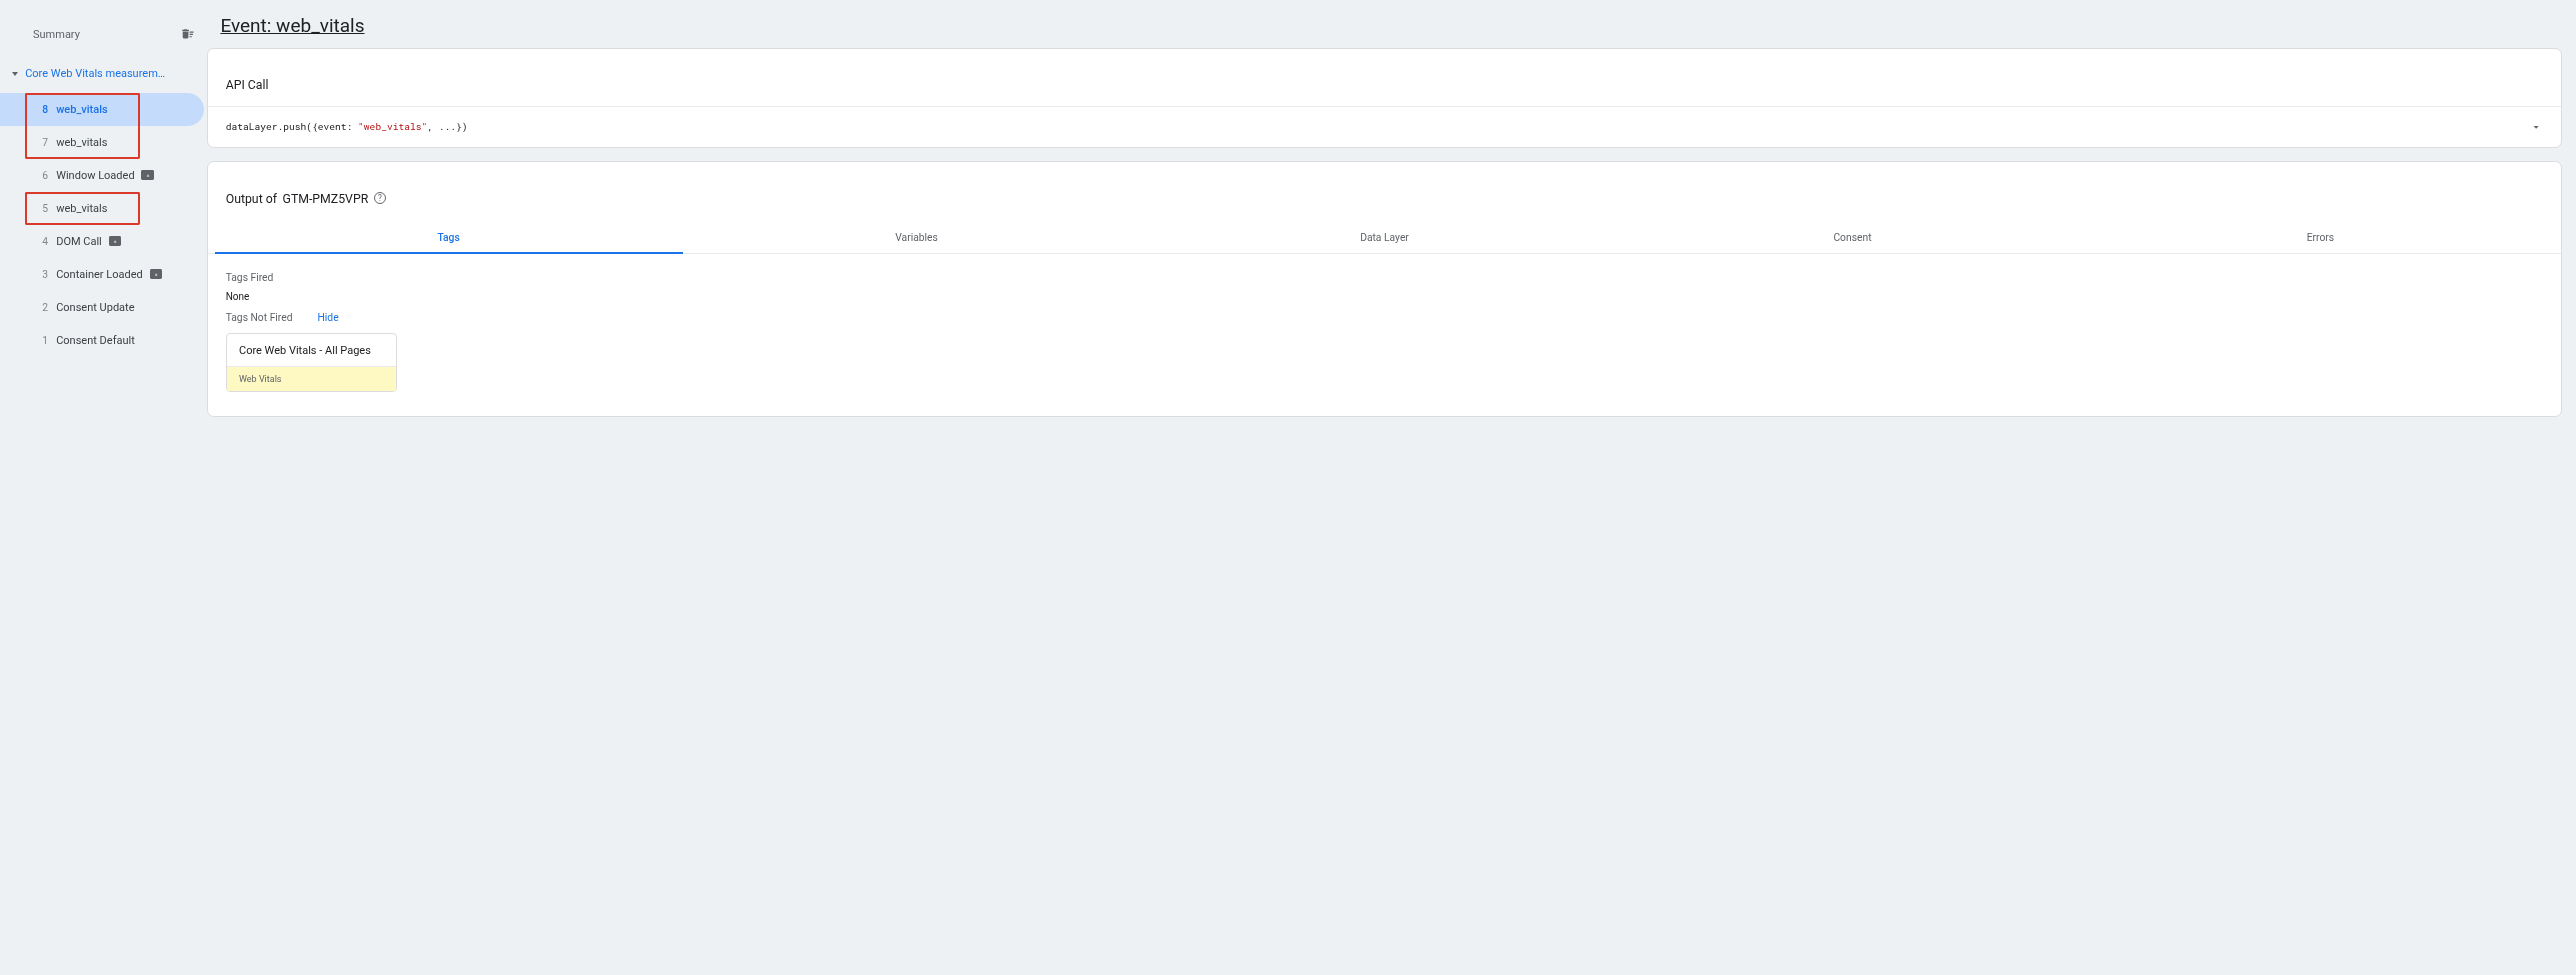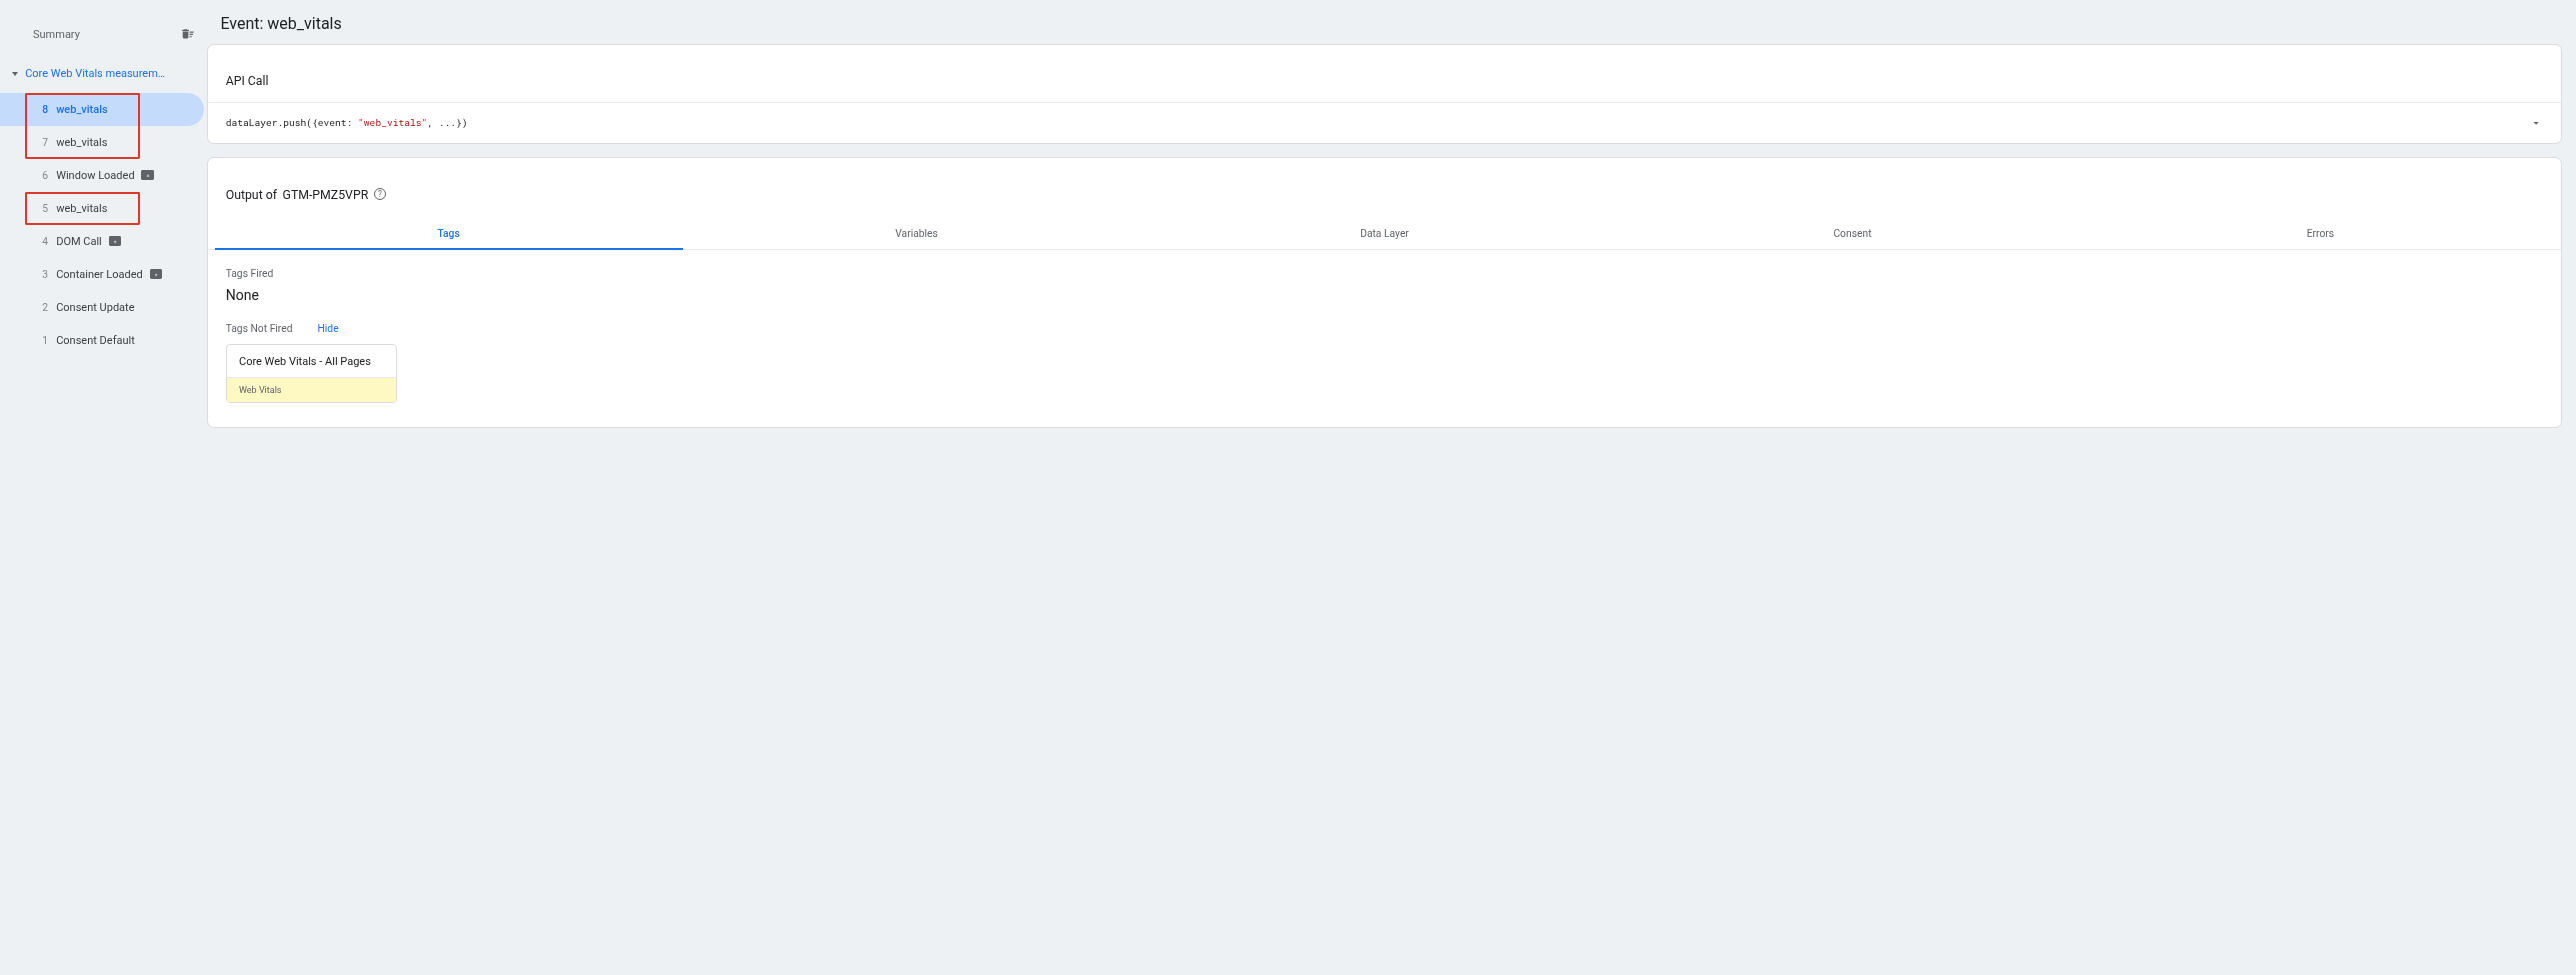--- a/index.html
+++ b/index.html
@@ -106,24 +106,25 @@
   
   .hl.h1 { left: 25px; top: 0px; width: 115px; height: 66px; }
   .hl.h2 { left: 25px; top: 0px; width: 115px; height: 33px; }
 
   
   .main {
     flex: 1;
     padding: 11px 13.7px 16.5px 2.7px;
   }
   .event-title {
-    font-size: 16px;
+    font-size: 19px;
     color: #202124;
     margin: 2.7px 0 11px 13.7px;
     font-weight: 400;
+    text-decoration: underline;
   }
   .card {
     background: #fff;
     border: 0.7px solid #dadce0;
     border-radius: 6.9px;
     margin-bottom: 13.7px;
   }
   .card-header {
     padding: 13.7px 18px;
     font-size: 12.3px;
@@ -183,23 +184,23 @@
     height: 2.1px;
     background: #1a73e8;
   }
   .output-body { padding: 16.5px 18px 20.6px 18px; }
   .section-label {
     color: #5f6368;
     font-size: 10.3px;
     margin-bottom: 6.9px;
   }
   .none-val {
-    font-size: 14px;
-    color: #202124;
-    margin-bottom: 19px;
+    font-size: 10px;
+    color: #202124;
+    margin-bottom: 9px;
   }
   .notfired-row {
     display: flex;
     align-items: flex-start;
     gap: 25px;
     margin-bottom: 9.6px;
   }
   .hide-link {
     color: #1a73e8;
     font-size: 10.3px;

